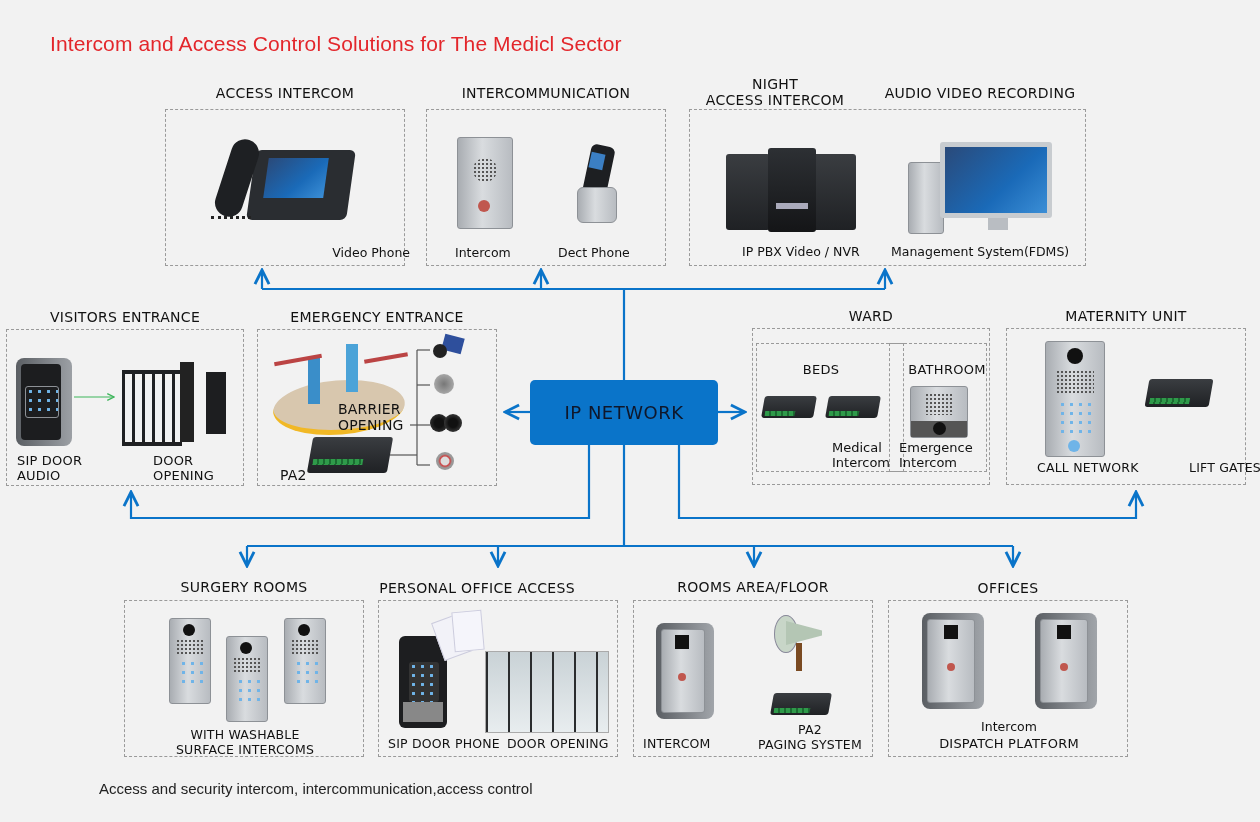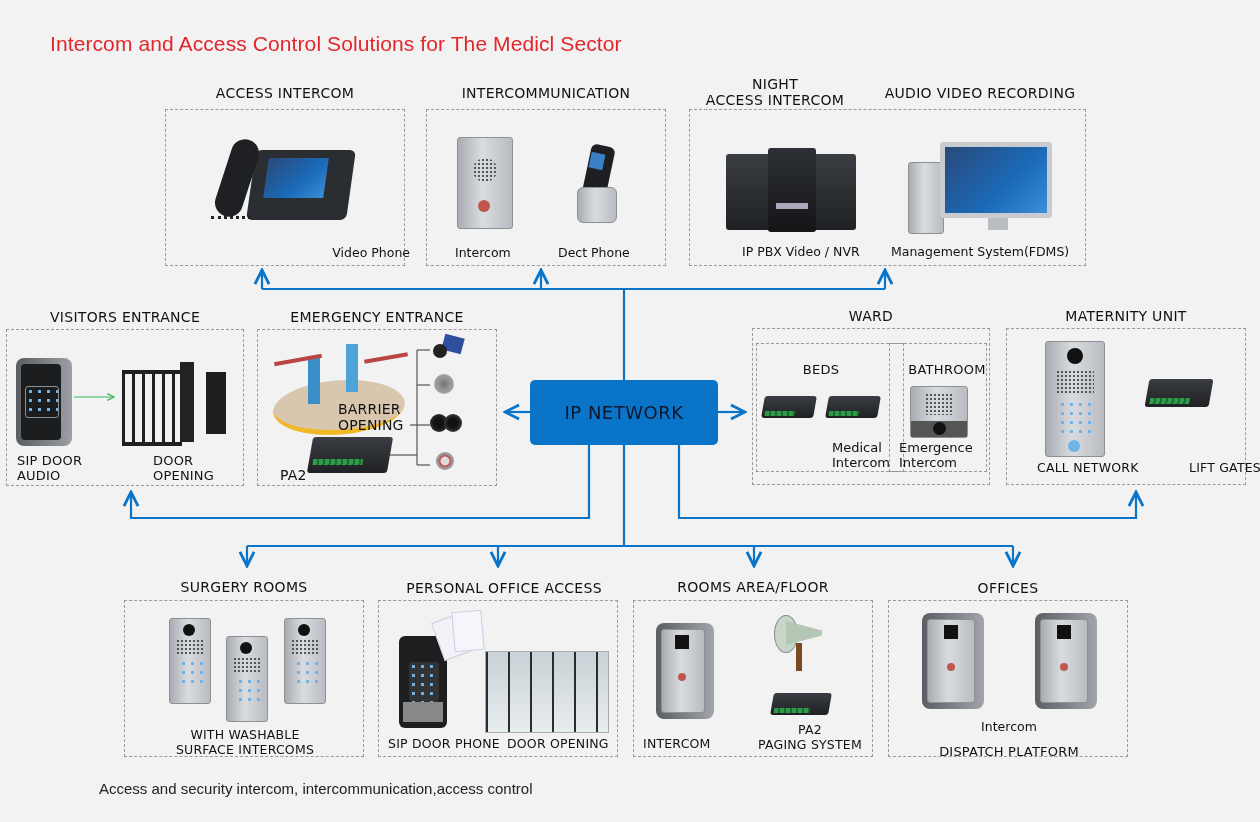--- a/index.html
+++ b/index.html
@@ -234,21 +234,21 @@
       <div style="position:absolute;left:13px;top:5px;width:12px;height:12px;border-radius:50%;background:#111;"></div>
       <div class="grill" style="position:absolute;left:6px;top:20px;width:28px;height:16px;"></div>
       <div class="keypad" style="position:absolute;left:9px;top:40px;width:24px;height:28px;"></div>
     </div>
   <div class="lbl caps center" style="left:0;width:240px;top:126px;font-size:12.5px;">
     <div>WITH WASHABLE</div>
     <div>SURFACE INTERCOMS</div>
   </div>
 </div>
 
-<div class="sec-title" style="left:384px;width:240px;top:580px;">PERSONAL OFFICE ACCESS</div>
+<div class="sec-title" style="left:357px;width:240px;top:580px;">PERSONAL OFFICE ACCESS</div>
 <div class="box" style="left:378px;top:600px;width:240px;height:157px;">
   <div class="dev" style="left:20px;top:35px;width:48px;height:92px;background:#1d1e20;border-radius:6px;">
     <div class="keypad" style="position:absolute;left:10px;top:26px;width:30px;height:40px;background-color:#333;border-radius:3px;"></div>
     <div style="position:absolute;left:4px;top:66px;width:40px;height:20px;background:#888;"></div>
   </div>
   <div class="dev" style="left:58px;top:8px;width:54px;height:40px;">
     <div style="position:absolute;left:0;top:8px;width:28px;height:38px;background:#f2f2f8;border:1px solid #ccd;transform:rotate(-20deg);"></div>
     <div style="position:absolute;left:16px;top:2px;width:28px;height:38px;background:#f5f5fb;border:1px solid #ccd;transform:rotate(-5deg);"></div>
   </div>
   <div class="dev" style="left:106px;top:50px;width:122px;height:80px;background:linear-gradient(180deg,#c9d2d6,#e8edef);border:1px solid #aaa;">
@@ -287,17 +287,17 @@
     <div style="position:absolute;left:22px;top:12px;width:14px;height:14px;background:#111;"></div>
     <div style="position:absolute;left:25px;top:50px;width:8px;height:8px;border-radius:50%;background:#c0574e;"></div>
   </div>
   <div class="dev" style="left:146px;top:12px;width:62px;height:96px;background:linear-gradient(90deg,#5a5e63,#a1a5aa);border-radius:8px;">
     <div class="steel" style="position:absolute;left:5px;top:6px;width:46px;height:82px;"></div>
     <div style="position:absolute;left:22px;top:12px;width:14px;height:14px;background:#111;"></div>
     <div style="position:absolute;left:25px;top:50px;width:8px;height:8px;border-radius:50%;background:#c0574e;"></div>
   </div>
   <div class="lbl center" style="left:0;width:240px;top:118px;font-size:12.5px;">
     <div>Intercom</div>
-    <div style="font-size:13px;letter-spacing:0.2px;margin-top:10px;">DISPATCH PLATFORM</div>
+    <div style="font-size:13px;letter-spacing:0.2px;margin-top:2px;">DISPATCH PLATFORM</div>
   </div>
 </div>
 
 <div class="footer">Access and security intercom, intercommunication,access control</div>
 
 </body></html>

